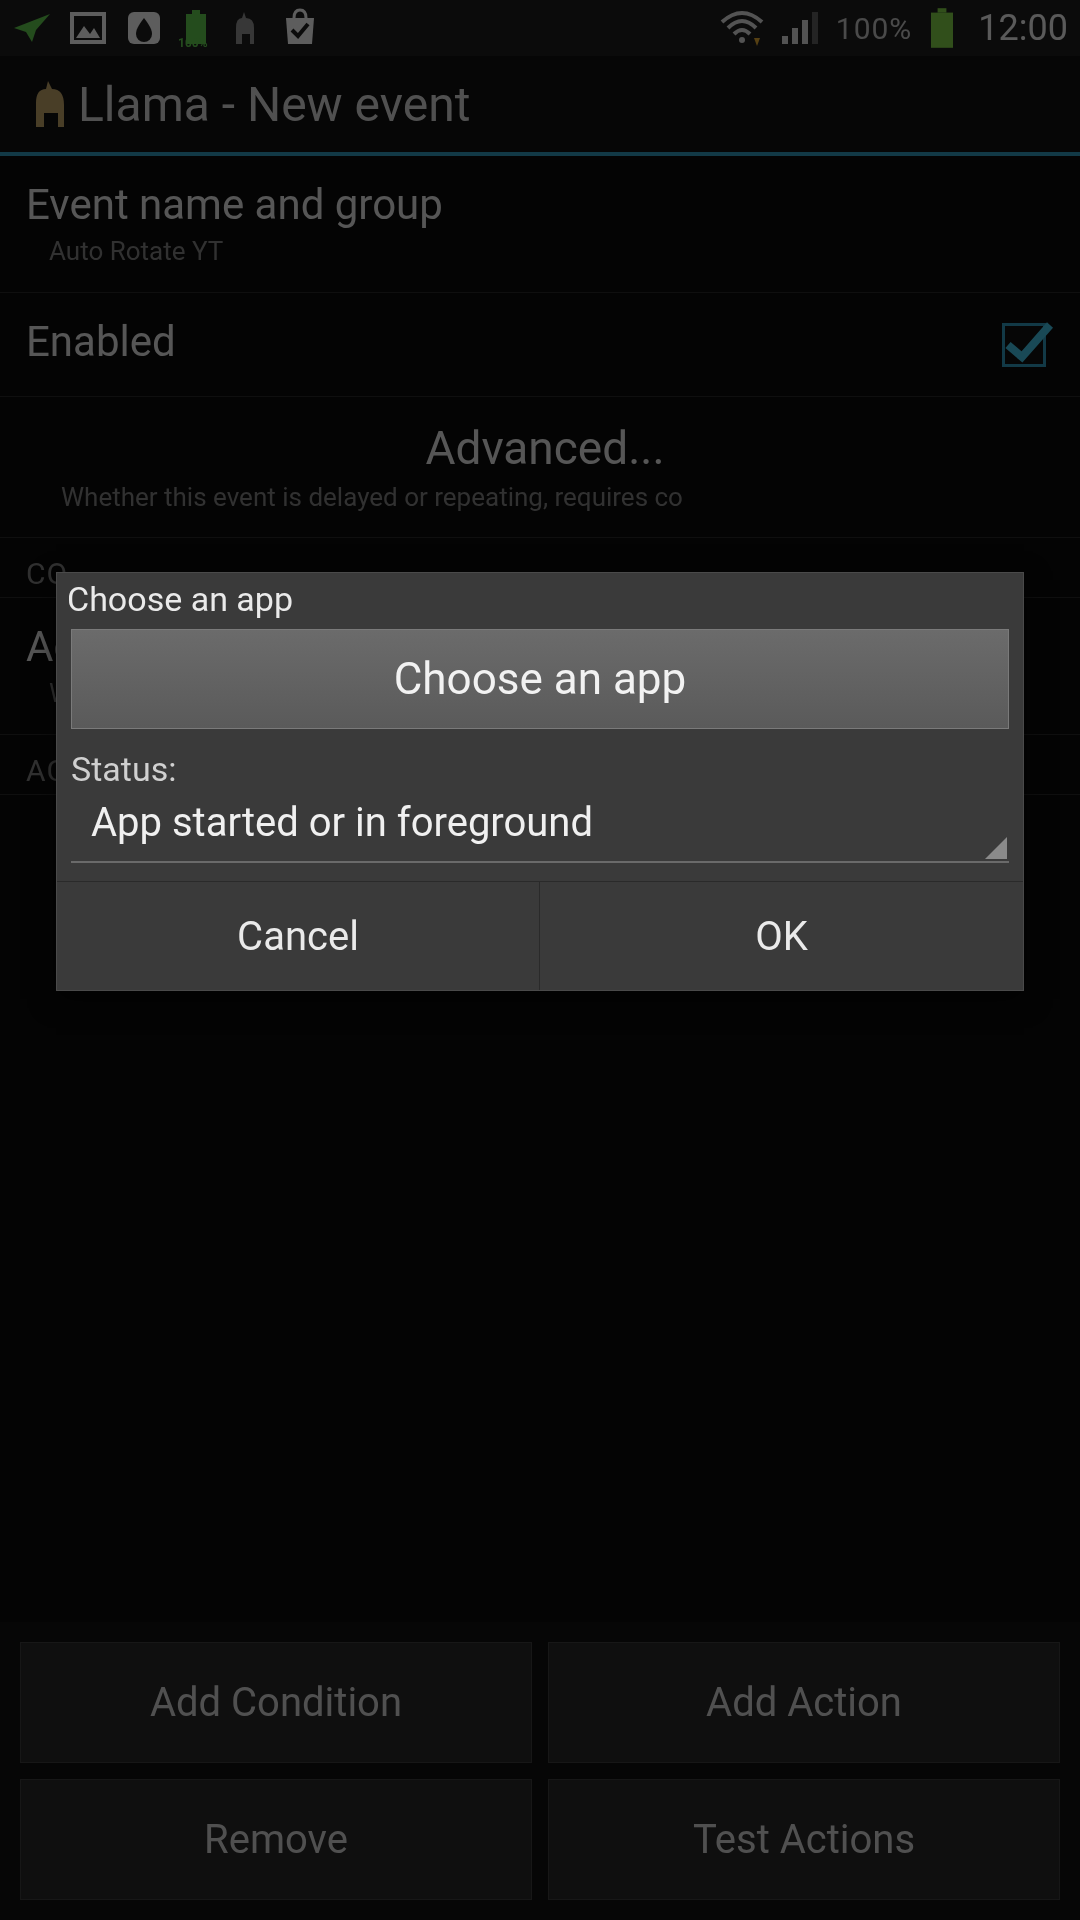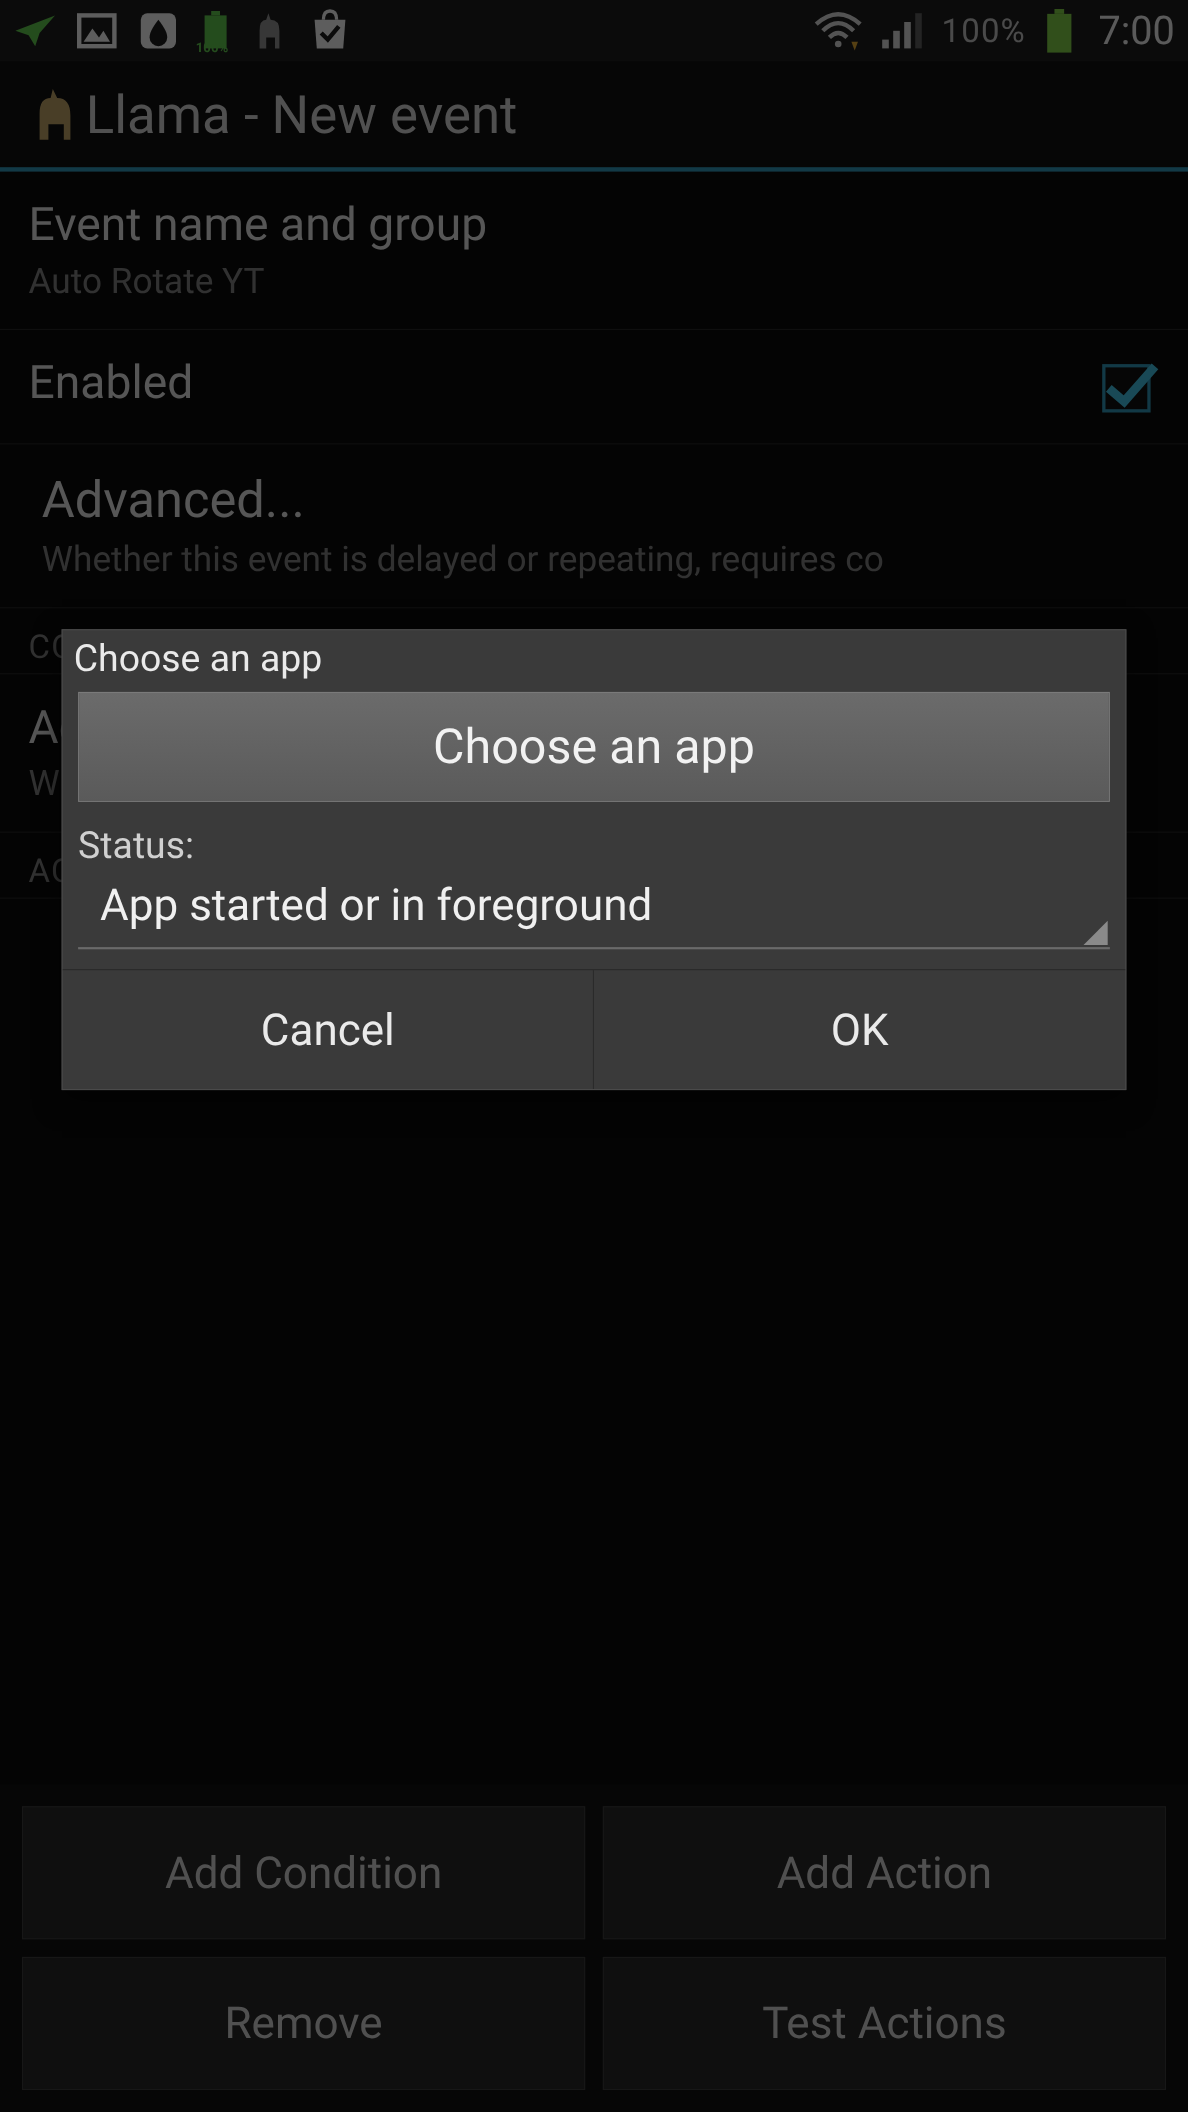--- a/index.html
+++ b/index.html
@@ -44,21 +44,21 @@
   }
   .llama-ico { width:54px; height:54px; }
 
   
   .list { }
   .item {
     padding: 24px 28px 24px 26px;
     border-bottom: 1px solid #262626;
   }
   .item .primary { font-size: 42px; color: #d6d6d6; margin-bottom: 6px; }
-  .item .secondary { font-size: 32px; color: #7a7a7a; line-height: 1.25; }
+  .item .secondary { font-size: 26px; color: #7a7a7a; line-height: 1.25; margin-left: 23px; }
   .item.row { display:flex; align-items:center; }
   .item.row .txt { flex:1; padding-right:20px; }
   .chk { width:54px; height:54px; position:relative; }
   .chk .box { width:44px; height:44px; border:3px solid #2f8fae; background:#0f0f0f; position:absolute; left:4px; top:6px;}
   .chk .tick { position:absolute; left:0; top:-4px; }
   .section-label { padding: 18px 26px 6px; font-size:30px; color:#7a7a7a; letter-spacing:1px;}
   .item.indented { padding-left:38px; }
 
   
   .bottom-buttons {
@@ -192,21 +192,21 @@
             <rect x="32" y="4" width="6" height="32" fill="#5a5a5a"></rect>
           </svg>
       </span>
       <span class="batt-pct">100%</span>
       <span>
         <svg width="28" height="44" viewBox="0 0 24 40">
             <rect x="2" y="6" width="20" height="32" fill="#7ac644"></rect>
             <rect x="8" y="2" width="8" height="4" fill="#7ac644"></rect>
           </svg>
       </span>
-      <span class="clock">7:00</span>
+      <span class="clock">12:00</span>
     </div>
   </div>
 
   <div class="appheader">
     <span class="llama-ico">
       <svg width="54" height="54" viewBox="0 0 54 54">
           <path d="M12 50 L12 26 Q12 12 22 12 L24 4 L28 12 Q40 12 40 28 L40 50 L34 50 L34 36 L20 36 L20 50 Z" fill="#b79b63"></path>
         </svg>
     </span>
     <div class="title">Llama - New event</div>
@@ -226,21 +226,21 @@
         <div class="box"></div>
         <span class="tick">
           <svg width="60" height="60" viewBox="0 0 60 60">
               <polyline points="10,32 24,44 52,12" fill="none" stroke="#3fb7d6" stroke-width="8"></polyline>
             </svg>
         </span>
       </div>
     </div>
 
     <div class="item indented">
-      <div class="primary" style="font-size:46px;">Advanced...</div>
+      <div class="primary" style="font-size:46px;text-align:center;">Advanced...</div>
       <div class="secondary">Whether this event is delayed or repeating, requires co</div>
     </div>
 
     <div class="section-label">CO</div>
     <div style="border-top:1px solid #262626;"></div>
 
     <div class="item">
       <div class="primary">Ac</div>
       <div class="secondary">Wh</div>
     </div>

